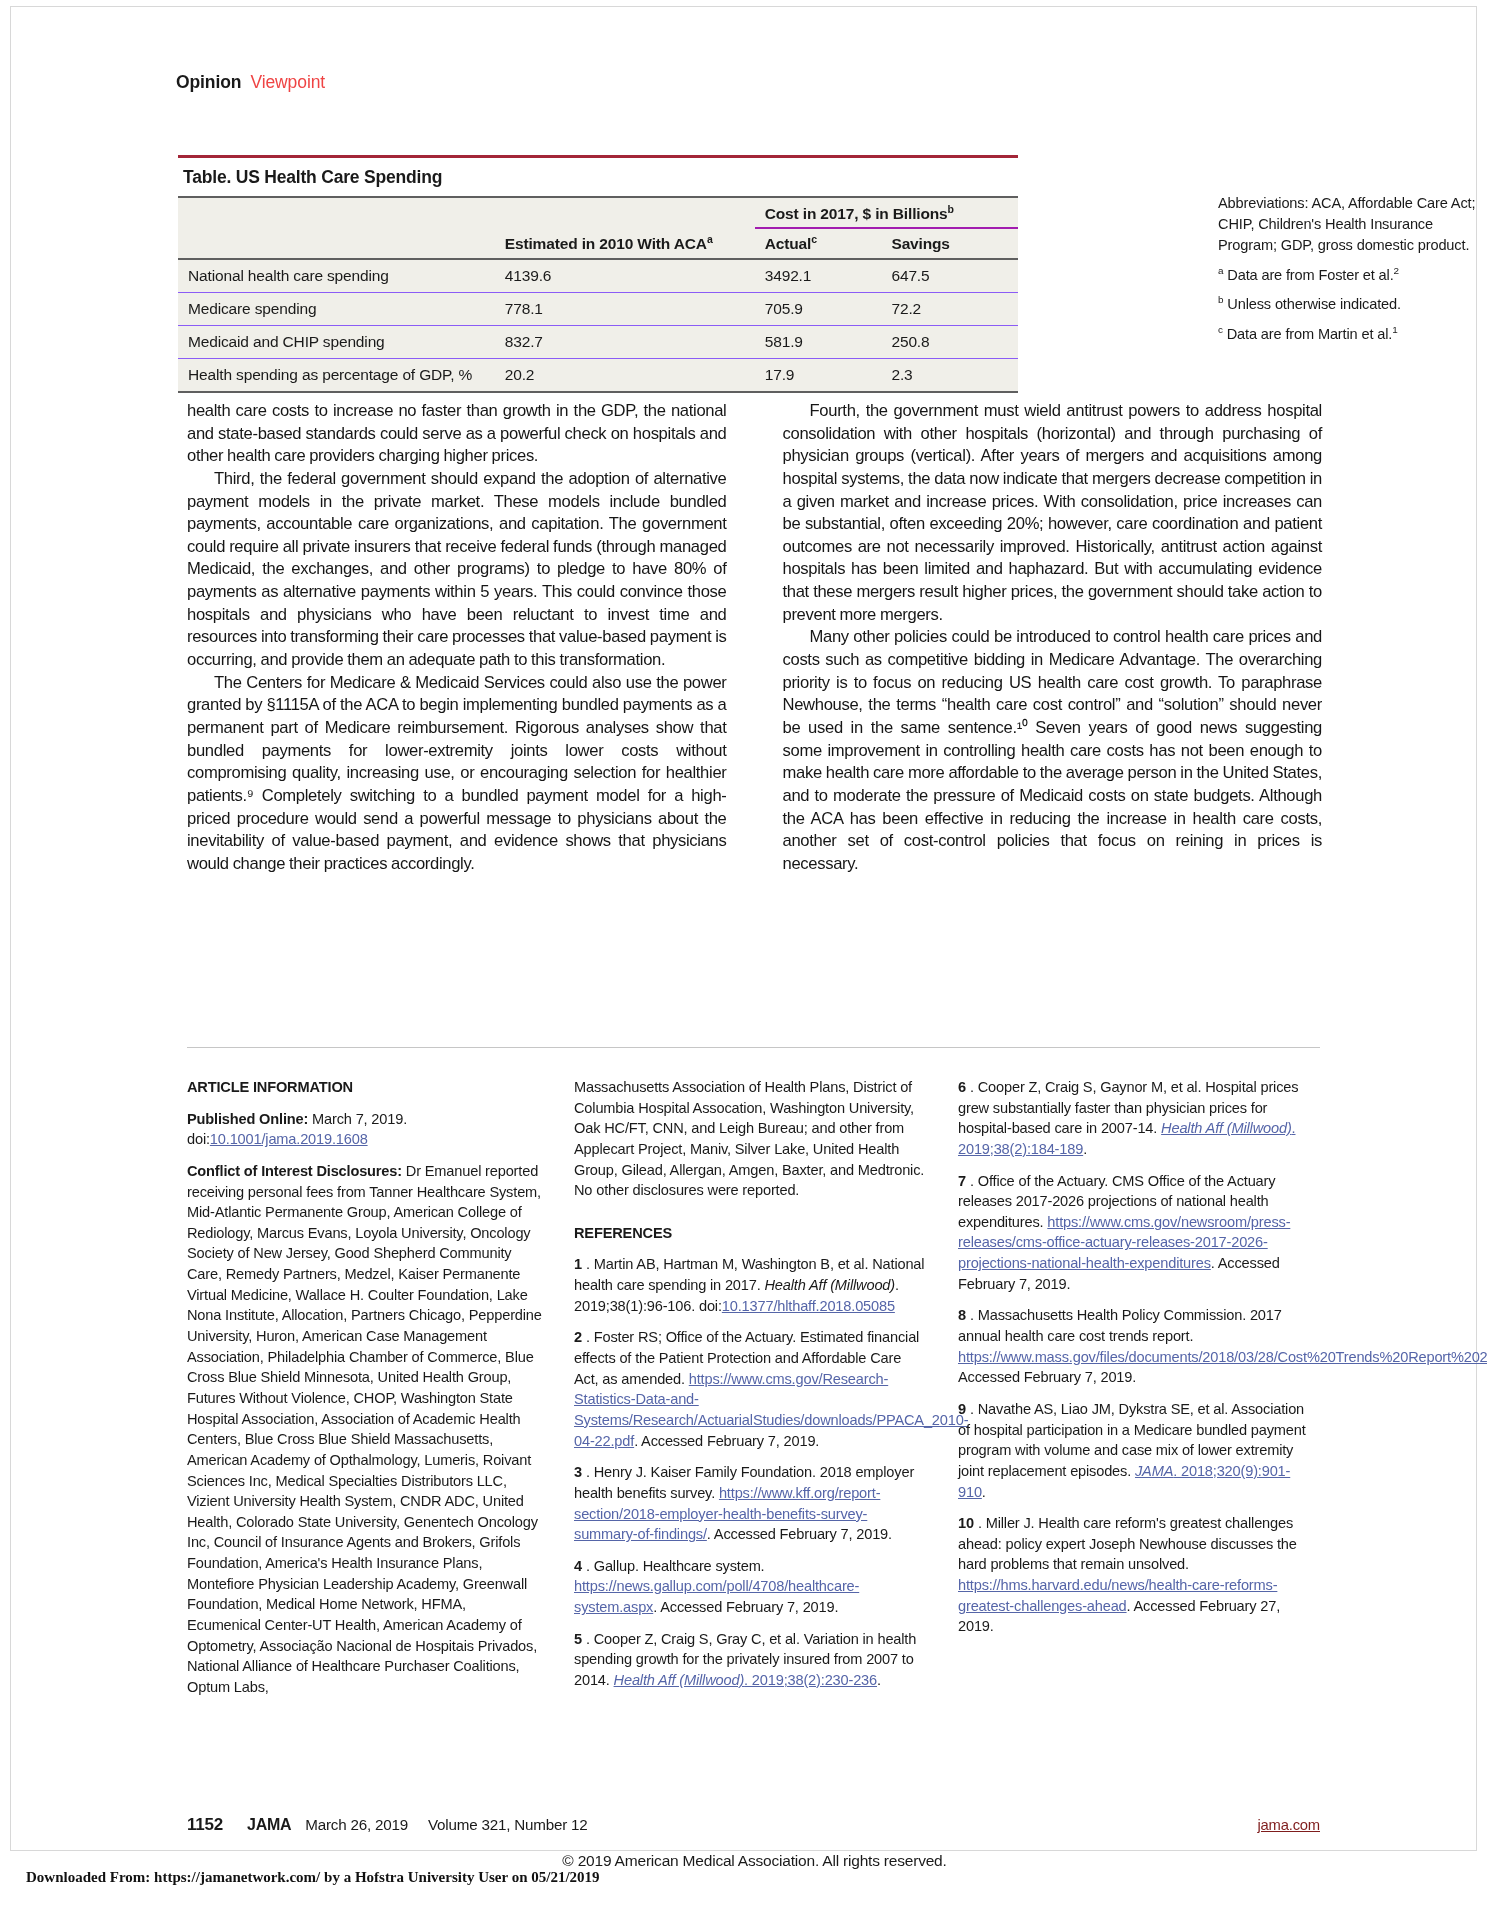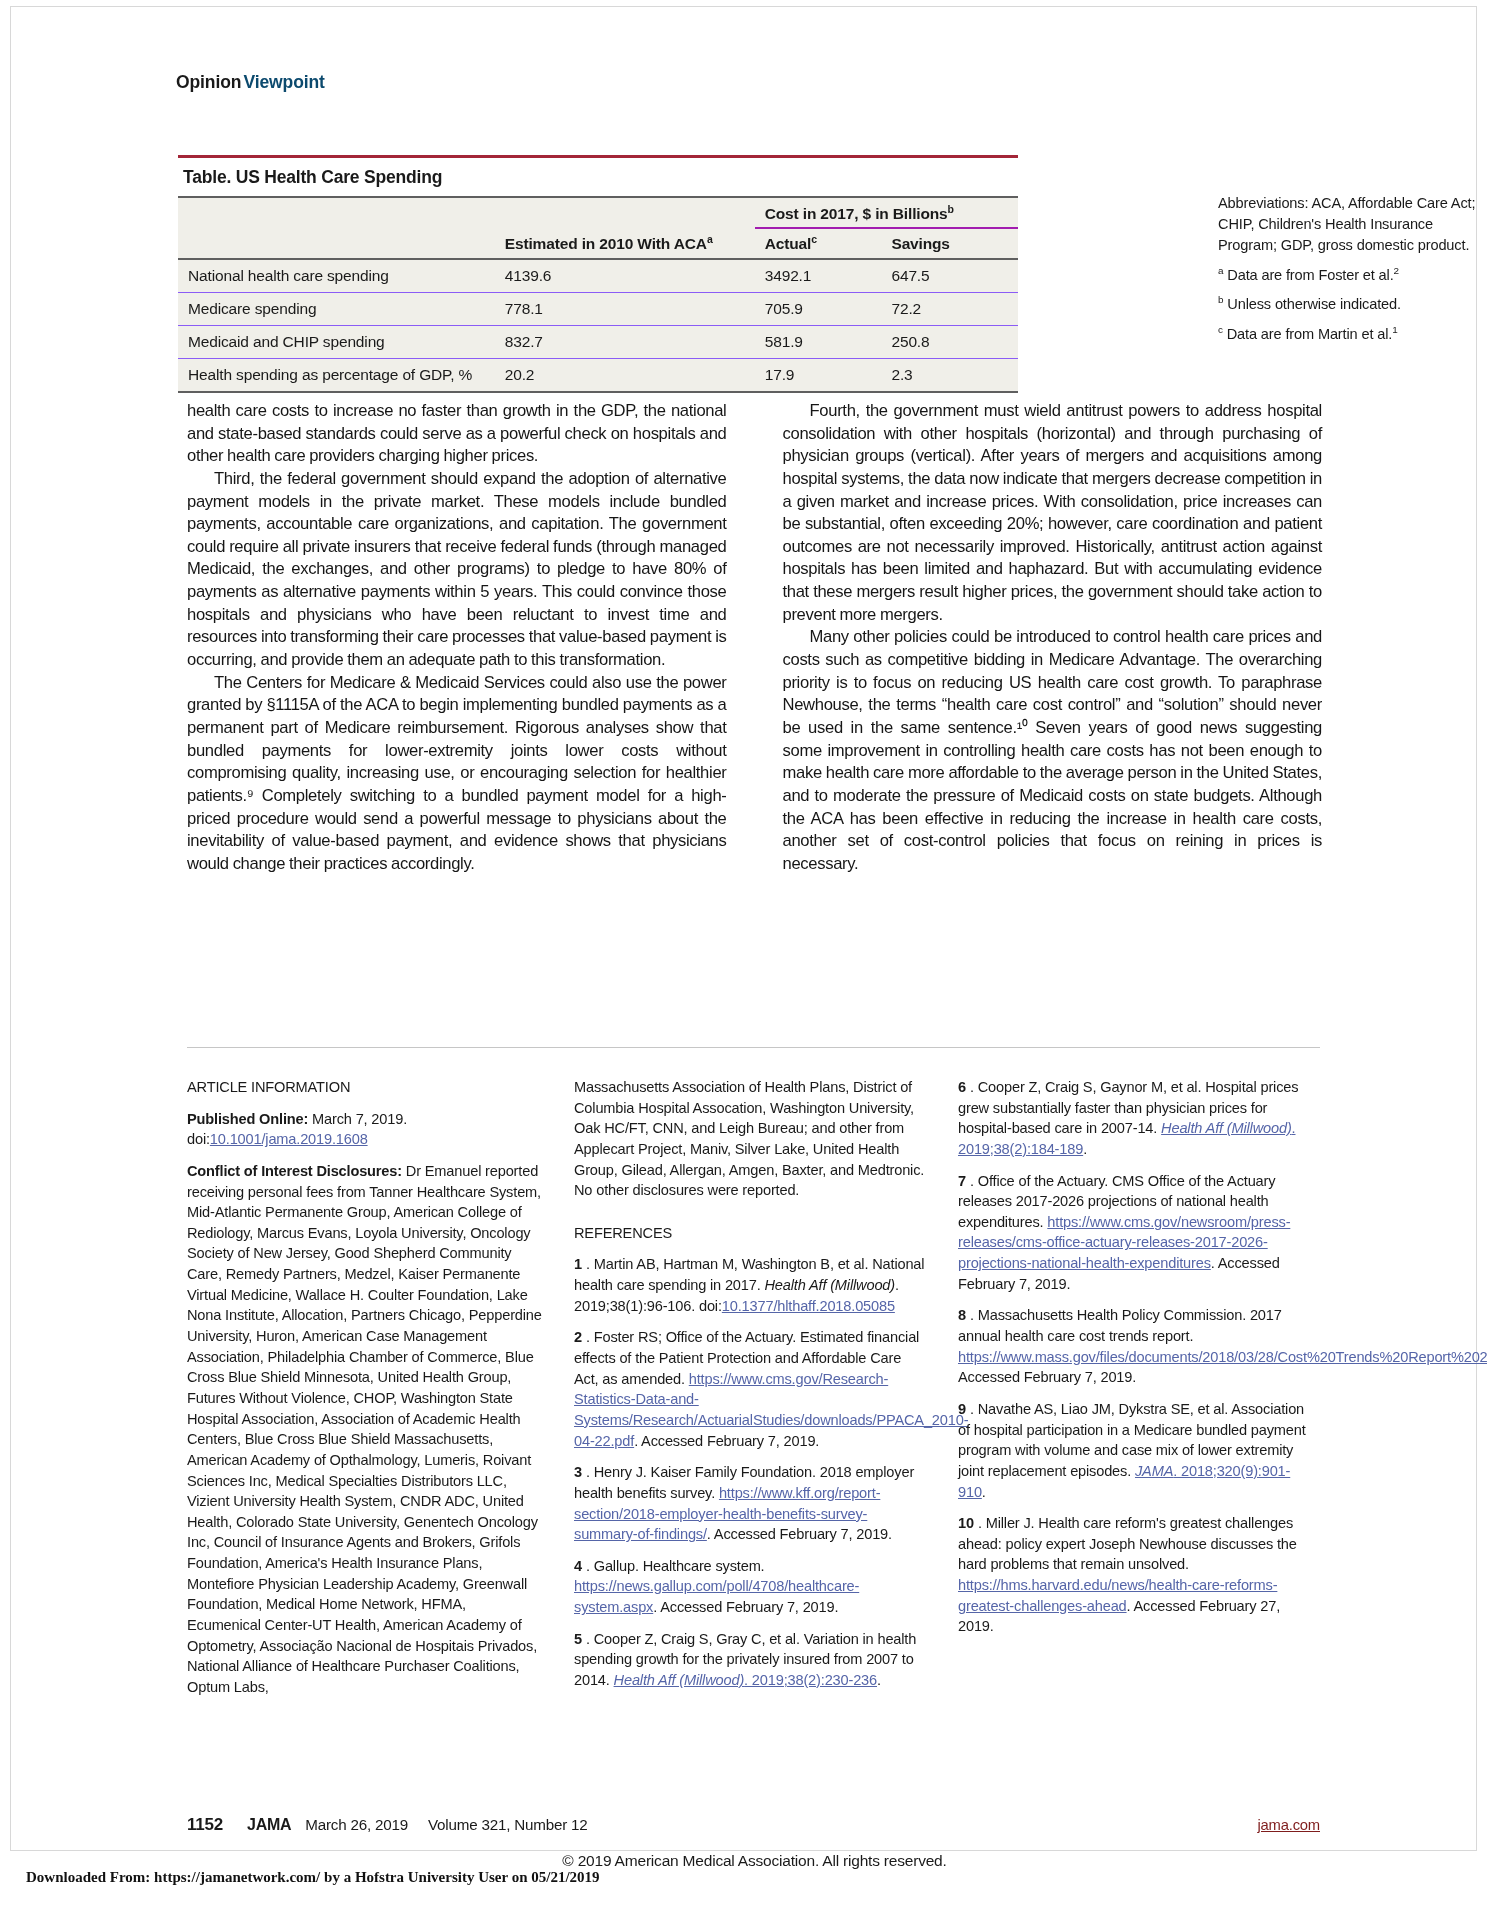--- a/index.html
+++ b/index.html
@@ -31,21 +31,21 @@
 
   
   .runhead {
     position: absolute;
     left: 165px;
     top: 65px;
     font-size: 17.5px;
     letter-spacing: -0.1px;
   }
   .runhead .opinion { color: #1a1a1a; font-weight: 700; }
-  .runhead .viewpoint { color: #0c4a6e; font-weight: 700; margin-left: 2px; }
+  .runhead .viewpoint { color: #ef4444; font-weight: 400; margin-left: 9px; }
 
   
   .table-block {
     position: absolute;
     left: 167px;
     top: 148px;
     width: 1142px;
   }
   .table-rule {
     height: 3px;
@@ -153,21 +153,21 @@
   .info-col.right { width: 356px; }
   .info-col p {
     margin: 0 0 11px 0;
     font-size: 14.6px;
     line-height: 1.415;
     color: #1a1a1a;
     letter-spacing: -0.17px;
   }
   .sec-head {
     color: #b02a37;
-    font-weight: 400;
+    font-weight: 700;
     font-size: 14.6px;
     letter-spacing: 0.25px;
     margin: 0 0 10px 0;
   }
   .sec-head.spaced { margin-top: 22px; }
   .b { font-weight: 700; margin-top: 36px; }
   .lnk { color: #5565a8; }
   .it { font-style: italic; }
   .ref { text-indent: 0; padding-left: 0; }
   .refnum { font-weight: 700; margin-right: 4px; }

